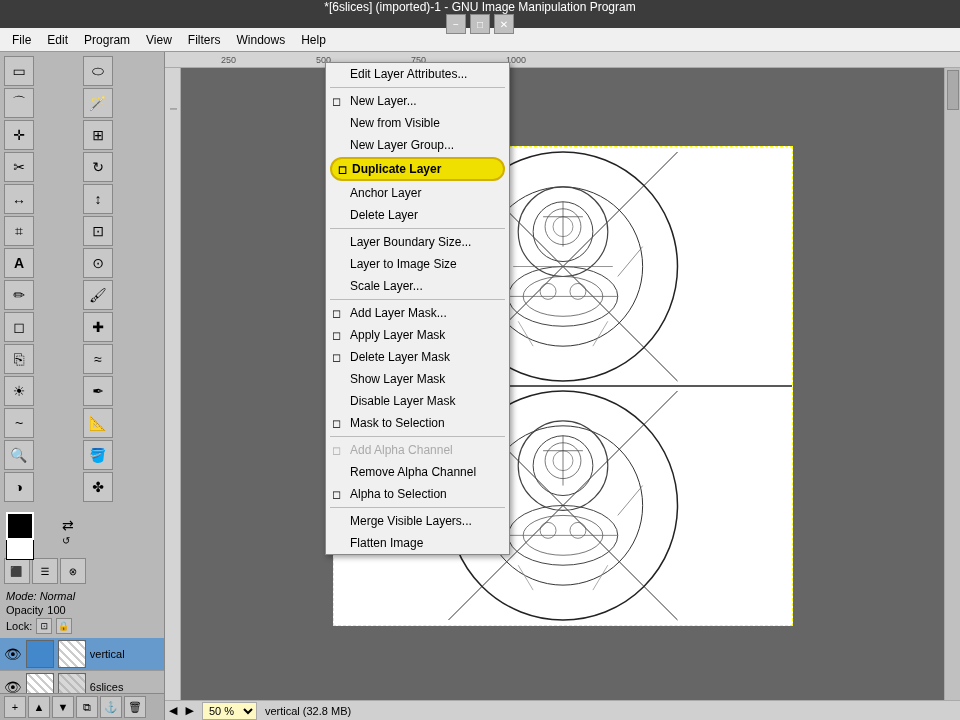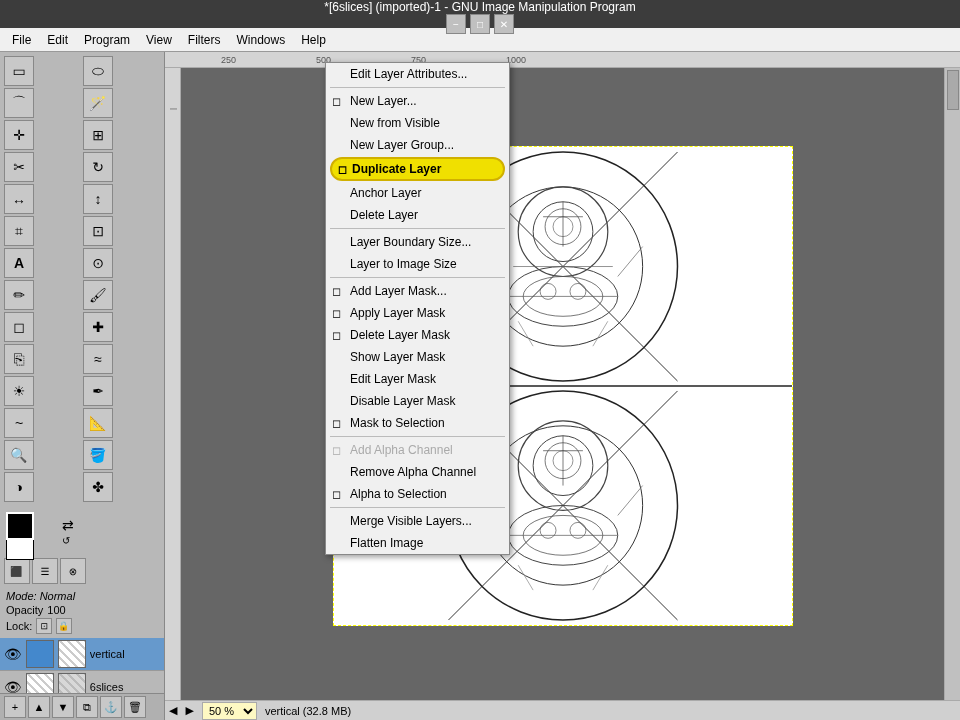--- a/index.html
+++ b/index.html
@@ -406,40 +406,40 @@
       </div>
       <div class="cm-separator"></div>
       <div class="cm-item">
         <span class="cm-item-icon"></span>
         Layer Boundary Size...
       </div>
       <div class="cm-item">
         <span class="cm-item-icon"></span>
         Layer to Image Size
       </div>
+      <div class="cm-item">
+        <span class="cm-item-icon"></span>
+        Scale Layer...
+      </div>
       <div class="cm-separator"></div>
       <div class="cm-item">
         <span class="cm-item-icon">◻</span>
         Add Layer Mask...
       </div>
       <div class="cm-item">
         <span class="cm-item-icon">◻</span>
         Apply Layer Mask
       </div>
       <div class="cm-item">
         <span class="cm-item-icon">◻</span>
         Delete Layer Mask
       </div>
       <div class="cm-item">
         <span class="cm-item-icon"></span>
         Show Layer Mask
-      </div>
-      <div class="cm-item">
-        <span class="cm-item-icon"></span>
-        Edit Layer Mask
       </div>
       <div class="cm-item">
         <span class="cm-item-icon"></span>
         Disable Layer Mask
       </div>
       <div class="cm-item">
         <span class="cm-item-icon">◻</span>
         Mask to Selection
       </div>
       <div class="cm-separator"></div>

